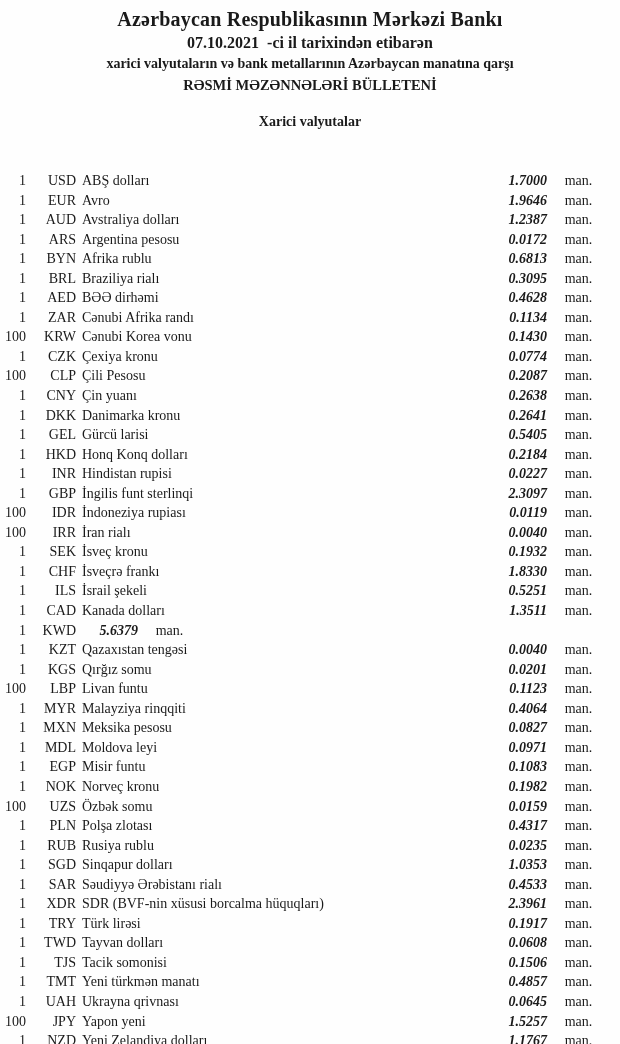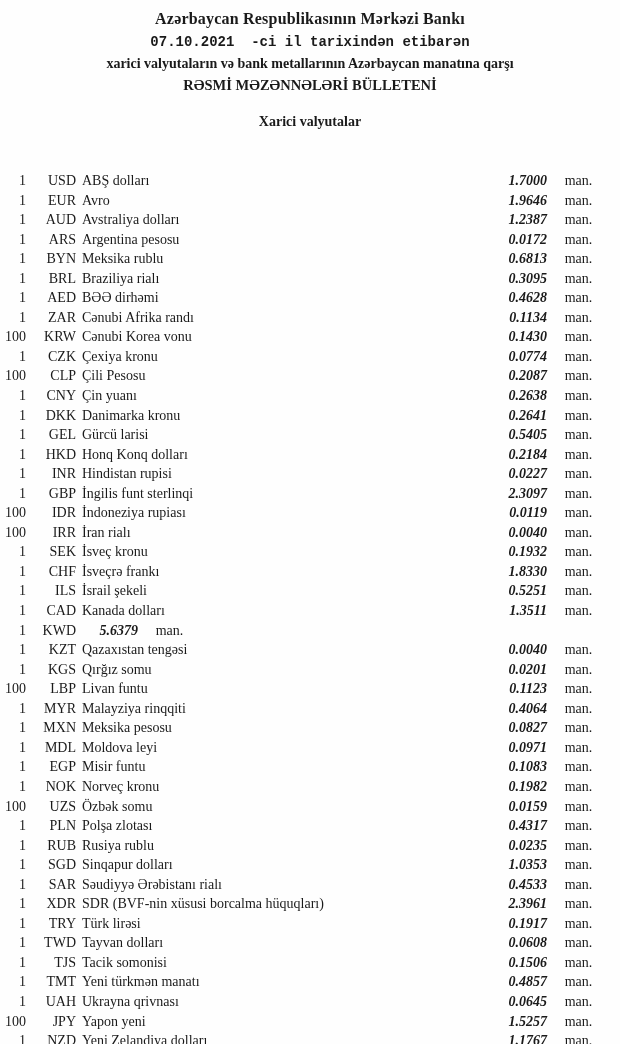--- a/index.html
+++ b/index.html
@@ -16,31 +16,30 @@
     color: #1a1a1a;
     font-family: "Liberation Serif", "DejaVu Serif", serif;
     overflow: hidden;
     box-sizing: border-box;
   }
   .doc-header {
     text-align: center;
     padding-top: 6px;
   }
   .bank-name {
-    font-size: 16px;
+    font-size: 20px;
     font-weight: bold;
     line-height: 26px;
     letter-spacing: 0.2px;
   }
   .date-line {
-    font-size: 14px;
+    font-size: 16px;
     font-weight: bold;
     line-height: 21px;
     white-space: pre-wrap;
-    font-family: Liberation Mono, monospace;
   }
   .subject-line {
     font-size: 14px;
     font-weight: bold;
     line-height: 21px;
   }
   .bulletin-title {
     font-size: 14.5px;
     font-weight: bold;
     line-height: 22px;
@@ -139,21 +138,21 @@
       <span class="cell-qty">1</span>
       <span class="cell-code">ARS</span>
       <span class="cell-name">Argentina pesosu</span>
       <span class="cell-rate">0.0172</span>
       <span class="cell-unit">man.</span>
     </div>
 
     <div class="row">
       <span class="cell-qty">1</span>
       <span class="cell-code">BYN</span>
-      <span class="cell-name">Meksika rublu</span>
+      <span class="cell-name">Afrika rublu</span>
       <span class="cell-rate">0.6813</span>
       <span class="cell-unit">man.</span>
     </div>
 
     <div class="row">
       <span class="cell-qty">1</span>
       <span class="cell-code">BRL</span>
       <span class="cell-name">Braziliya rialı</span>
       <span class="cell-rate">0.3095</span>
       <span class="cell-unit">man.</span>

